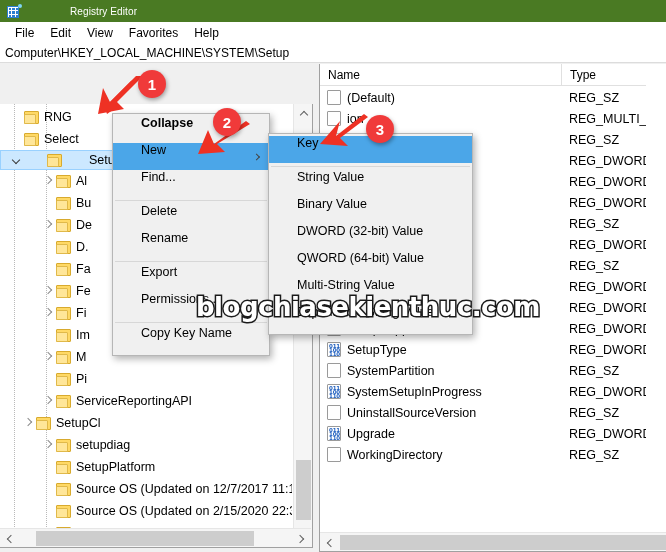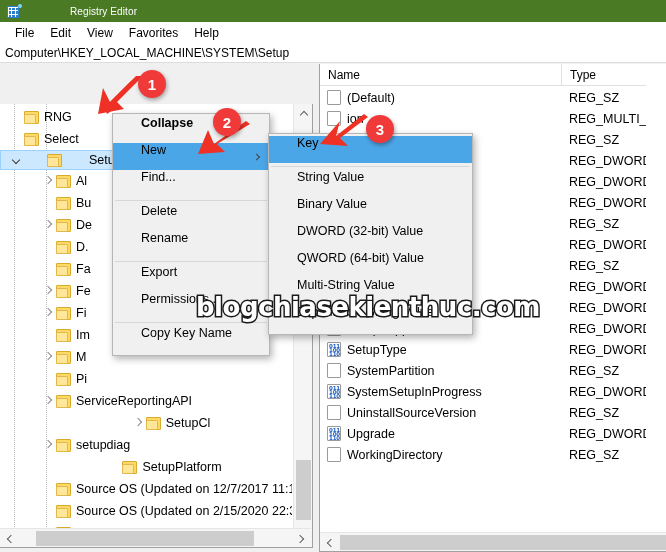--- a/index.html
+++ b/index.html
@@ -496,37 +496,37 @@
             <span class="lbl">Pi</span>
           </div>
           <div class="tnode" style="padding-left: 40px;">
             <span class="exp has"></span>
             <span class="folder">
               <span class="back"></span>
               <span class="front"></span>
             </span>
             <span class="lbl">ServiceReportingAPI</span>
           </div>
-          <div class="tnode" style="padding-left: 52px; justify-content: center;">
+          <div class="tnode" style="padding-left: 20px;">
             <span class="exp has"></span>
             <span class="folder">
               <span class="back"></span>
               <span class="front"></span>
             </span>
             <span class="lbl">SetupCl</span>
           </div>
           <div class="tnode" style="padding-left: 40px;">
             <span class="exp has"></span>
             <span class="folder">
               <span class="back"></span>
               <span class="front"></span>
             </span>
             <span class="lbl">setupdiag</span>
           </div>
-          <div class="tnode" style="padding-left: 40px; justify-content: center;">
+          <div class="tnode" style="padding-left: 40px;">
             <span class="exp"></span>
             <span class="folder">
               <span class="back"></span>
               <span class="front"></span>
             </span>
             <span class="lbl">SetupPlatform</span>
           </div>
           <div class="tnode" style="padding-left: 40px;">
             <span class="exp"></span>
             <span class="folder">

